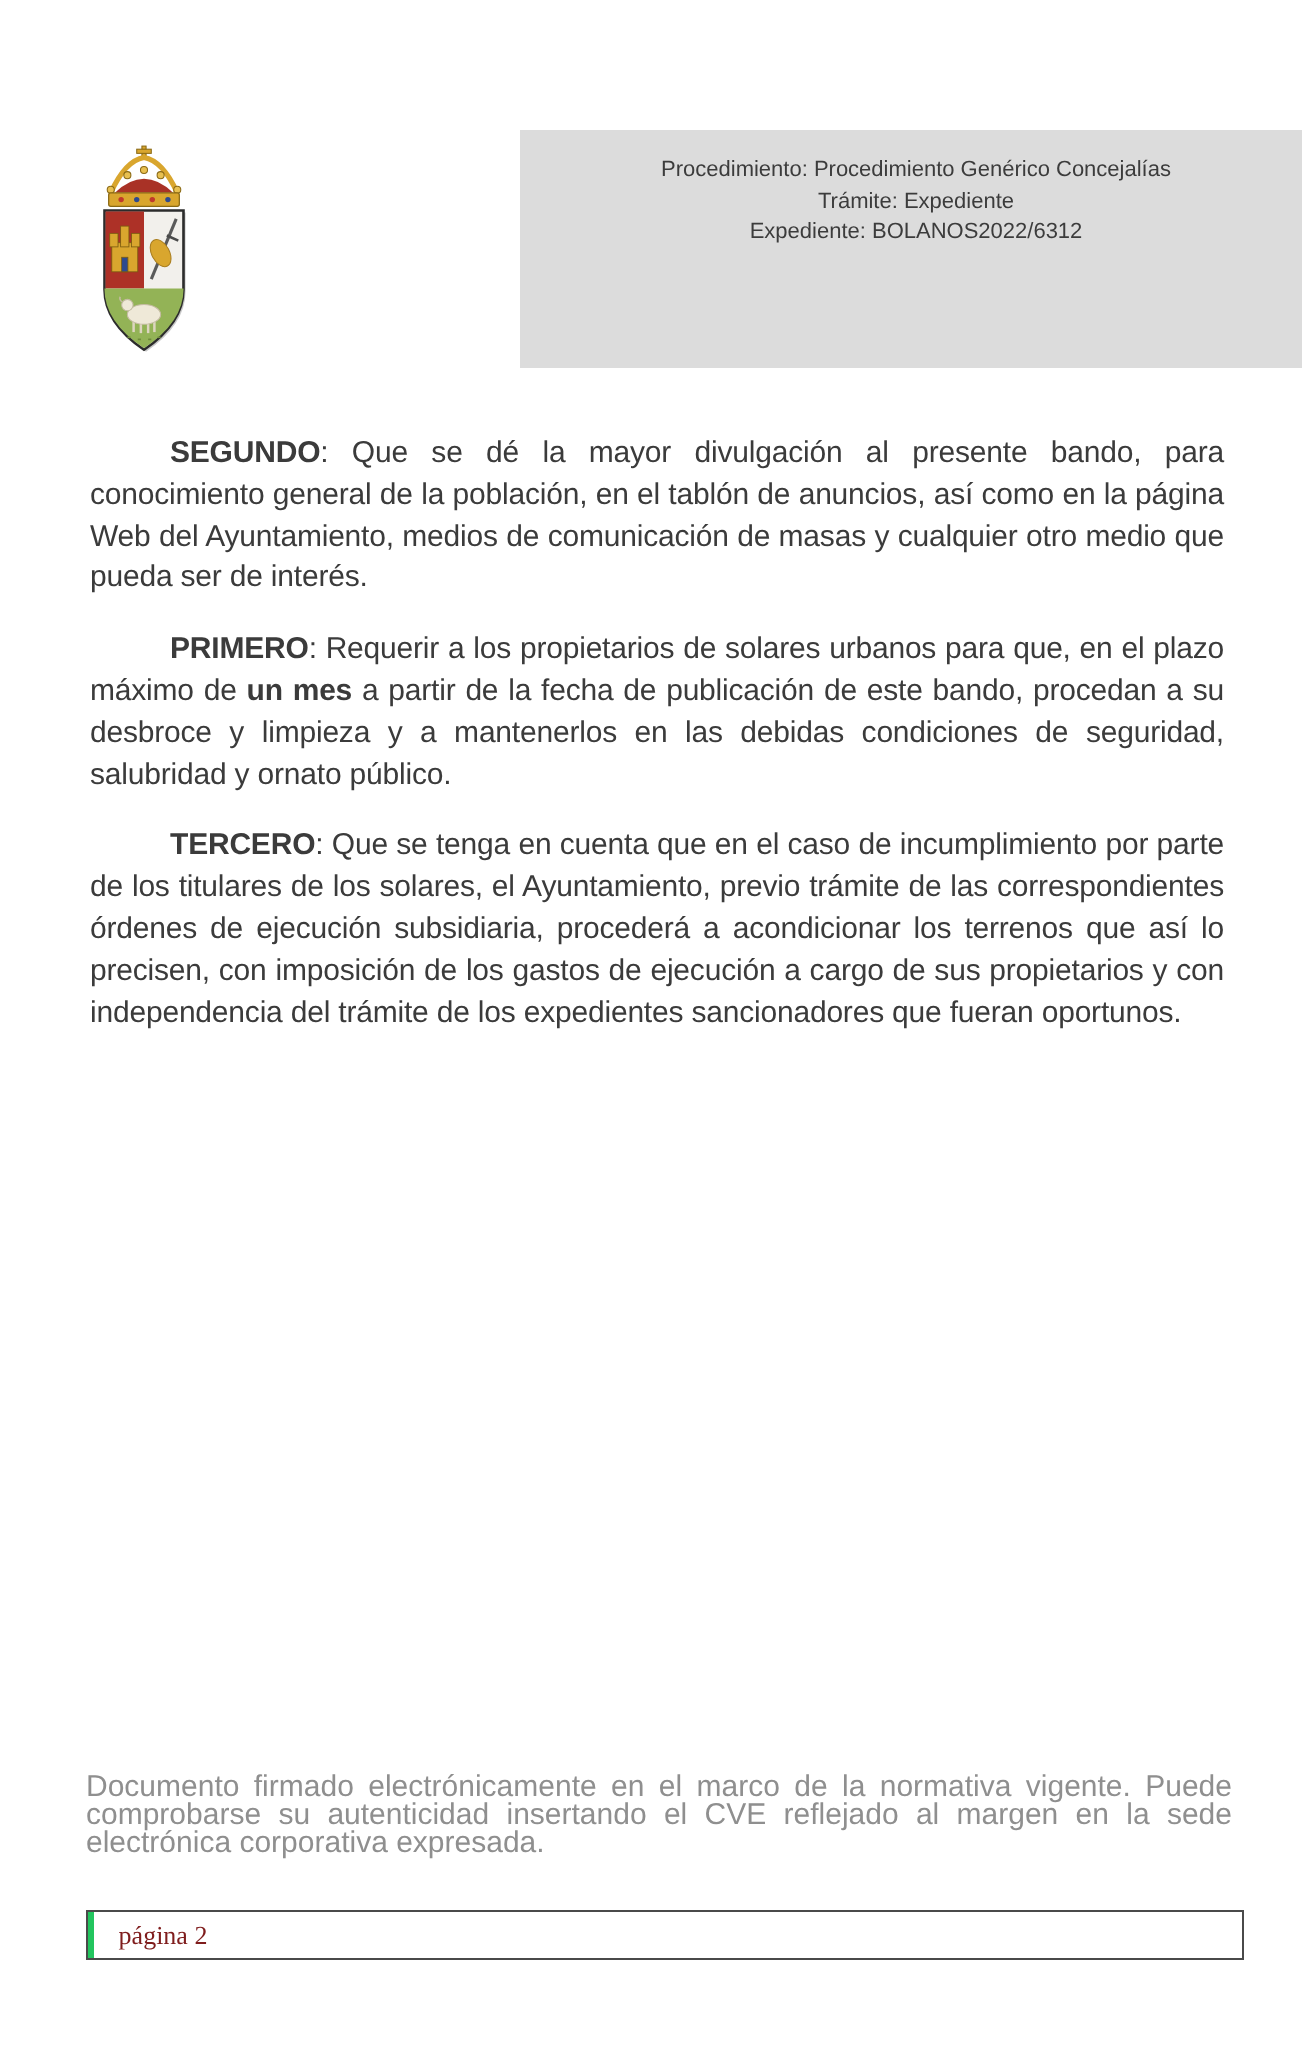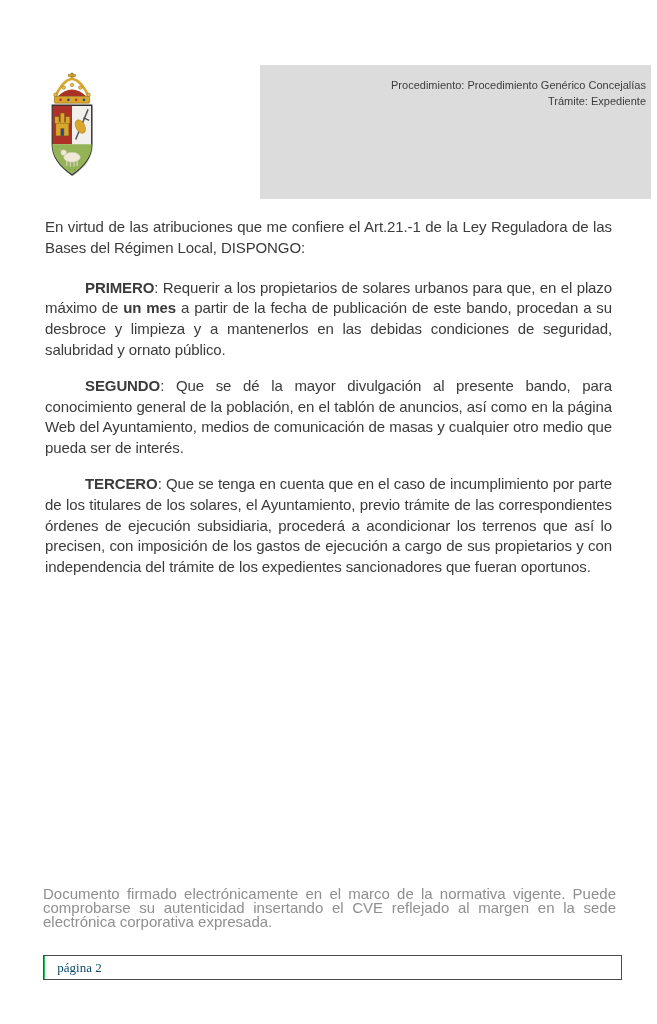--- a/index.html
+++ b/index.html
@@ -18,25 +18,25 @@
     left: 47px;
     top: 72px;
     width: 50px;
     height: 106px;
   }
   .proc-box {
     position: absolute;
     left: 260px;
     top: 65px;
     width: 391px;
-    height: 134px;
+    height: 119px;
     background: #dcdcdc;
     box-sizing: border-box;
     padding: 13px 5px 0 10px;
-    text-align: right;
+    text-align: center;
     font-size: 11px;
     line-height: 15.5px;
     color: #3c3c3c;
   }
 
   
   .body-text {
     position: absolute;
     left: 45px;
     top: 217px;
@@ -77,27 +77,27 @@
   .footer-table .url-cell {
     flex: 1;
     display: flex;
     align-items: center;
     justify-content: center;
     font-size: 11px;
     color: #3a3a3a;
   }
   .footer-table .page-cell {
     width: 69px;
-    border-left: 1px solid #22c55e;
+    border-left: 3px solid #22c55e;
     display: flex;
     align-items: center;
     justify-content: center;
     font-family: "Liberation Serif", serif;
     font-size: 13px;
-    color: #0c4a6e;
+    color: #7f1d1d;
   }
 </style>
 </head>
 <body>
 
 <div class="page">
 
   <svg class="crest" viewBox="0 0 92 204" xmlns="http://www.w3.org/2000/svg">
 
     <path d="M10,66 H86 V142 Q86 174 48 200 Q10 174 10 142 Z" fill="#9a9a9a" opacity="0.55"></path>
@@ -153,28 +153,28 @@
           <line x1="50" y1="188" x2="53" y2="188"></line>
           <line x1="59" y1="186" x2="62" y2="186"></line>
         </g>
       </g>
     </g>
   </svg>
 
   <div class="proc-box">
     <div>Procedimiento: Procedimiento Genérico Concejalías</div>
     <div>Trámite: Expediente</div>
+    <div>Expediente: BOLANOS2022/6312</div>
   </div>
 
   <div class="body-text">
-    <p class="intro">En virtud de las atribuciones que me confiere el Art.21.-1 de la Ley Reguladora de las Bases del Régimen Local, DISPONGO:</p>
+
+    <p class="resolution"><span class="bold">SEGUNDO</span><span>: Que se dé la mayor divulgación al presente bando, para conocimiento general de la población, en el tablón de anuncios, así como en la página Web del Ayuntamiento, medios de comunicación de masas y cualquier otro medio que pueda ser de interés.</span></p>
 
     <p class="resolution"><span class="bold">PRIMERO</span><span>: Requerir a los propietarios de solares urbanos para que, en el plazo máximo de </span><span class="bold">un mes</span><span> a partir de la fecha de publicación de este bando, procedan a su desbroce y limpieza y a mantenerlos en las debidas condiciones de seguridad, salubridad y ornato público.</span></p>
-
-    <p class="resolution"><span class="bold">SEGUNDO</span><span>: Que se dé la mayor divulgación al presente bando, para conocimiento general de la población, en el tablón de anuncios, así como en la página Web del Ayuntamiento, medios de comunicación de masas y cualquier otro medio que pueda ser de interés.</span></p>
 
     <p class="resolution"><span class="bold">TERCERO</span><span>: Que se tenga en cuenta que en el caso de incumplimiento por parte de los titulares de los solares, el Ayuntamiento, previo trámite de las correspondientes órdenes de ejecución subsidiaria, procederá a acondicionar los terrenos que así lo precisen, con imposición de los gastos de ejecución a cargo de sus propietarios y con independencia del trámite de los expedientes sancionadores que fueran oportunos.</span></p>
   </div>
 
   <p class="footer-legal">Documento firmado electrónicamente en el marco de la normativa vigente. Puede comprobarse su autenticidad insertando el CVE reflejado al margen en la sede electrónica corporativa expresada.</p>
 
   <div class="footer-table">
     <div class="page-cell">
       <span>página 2</span>
     </div>

